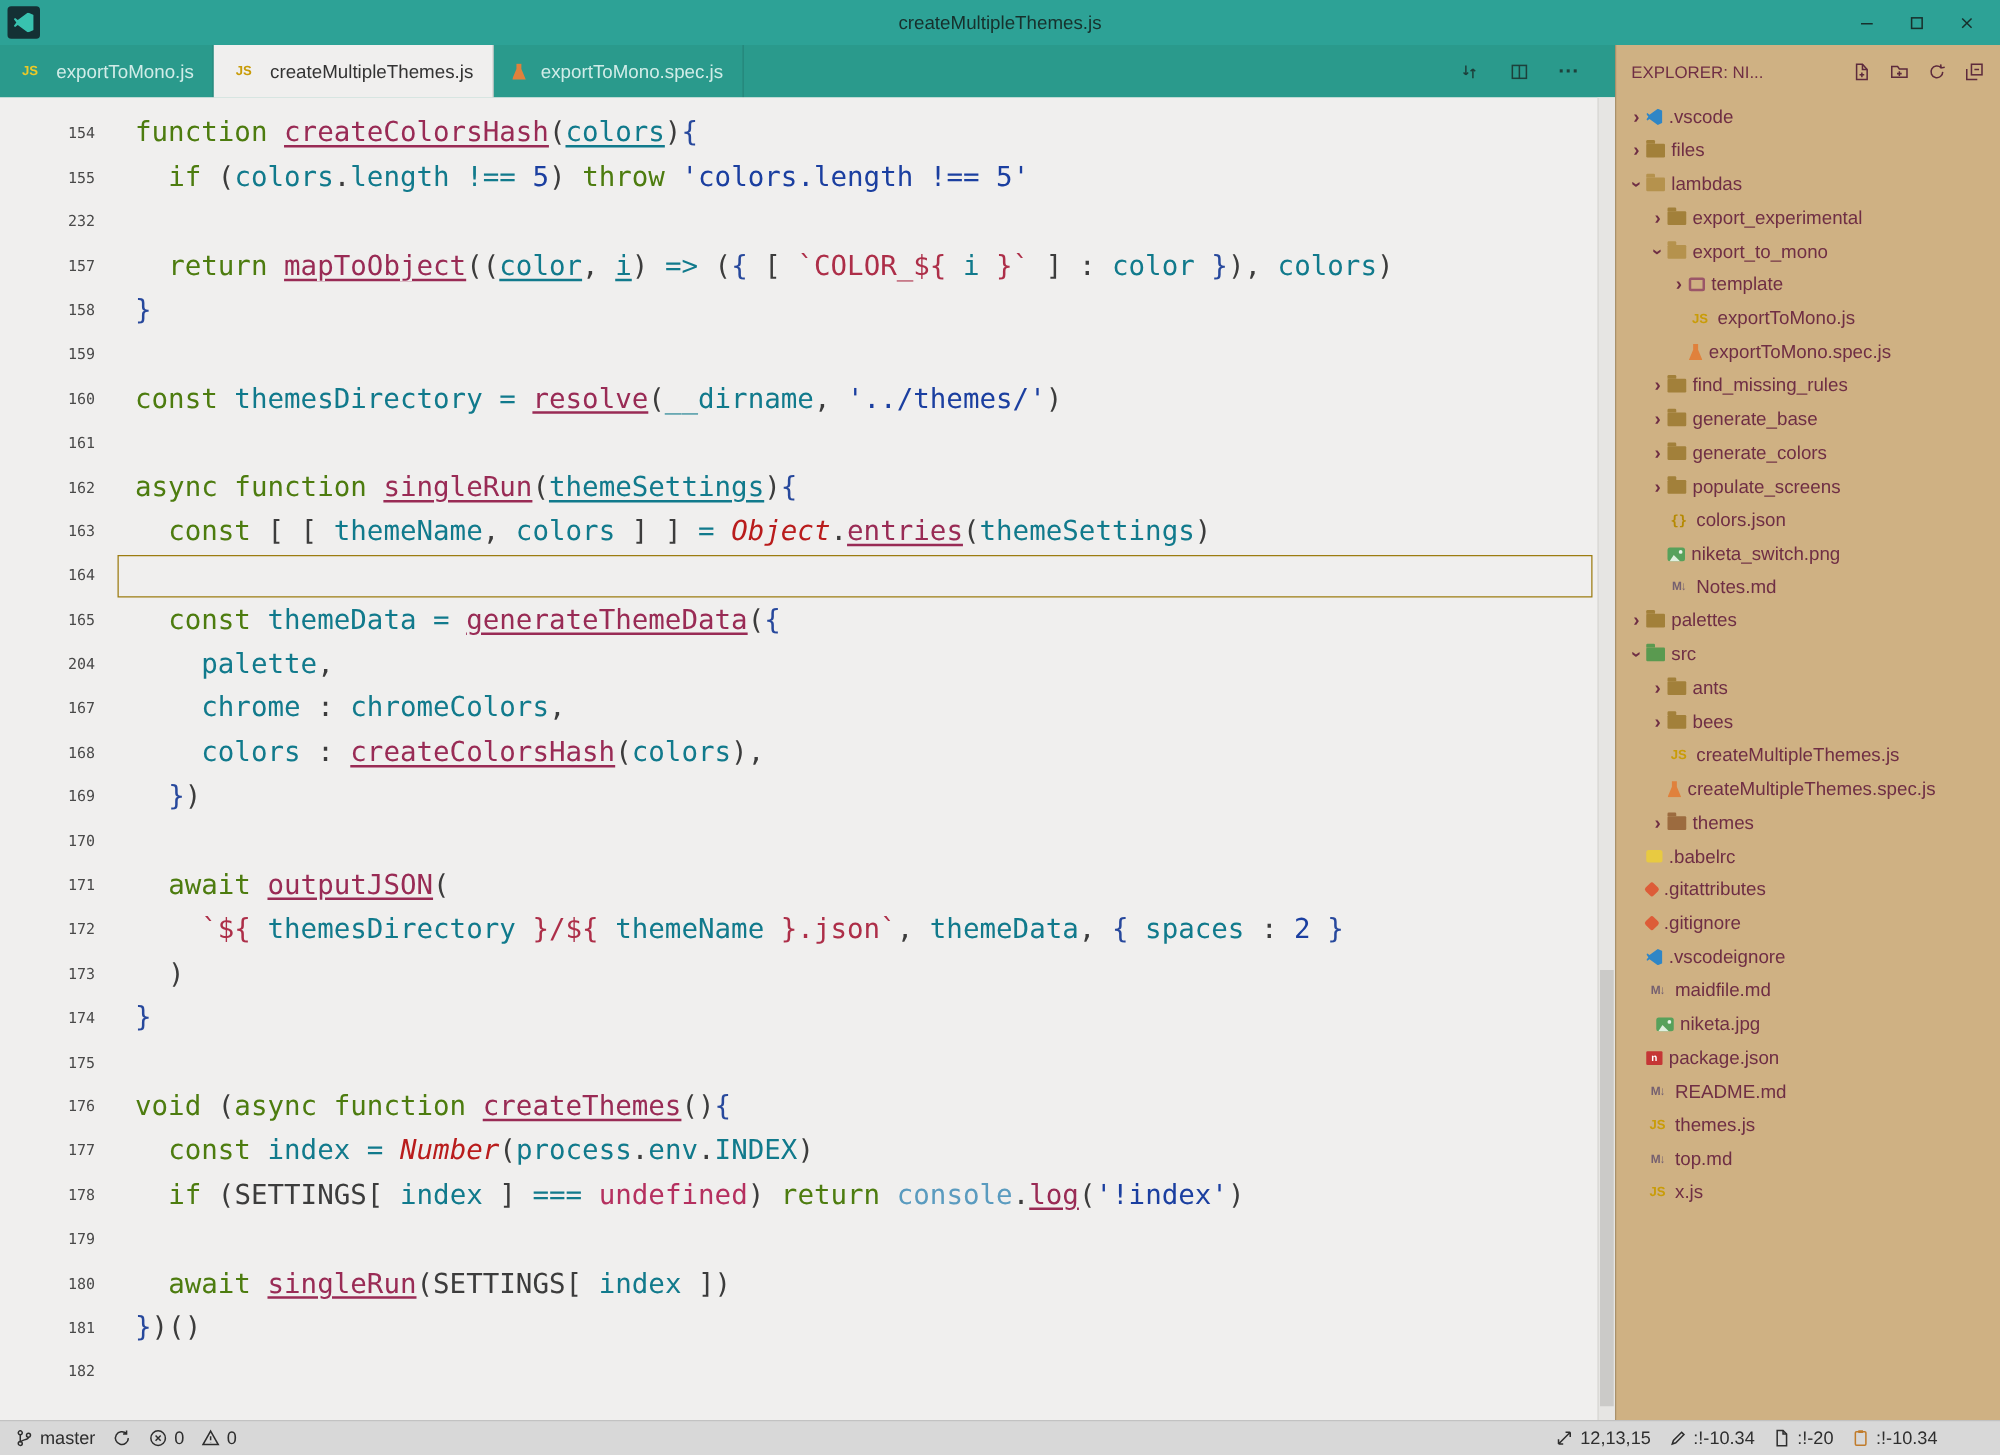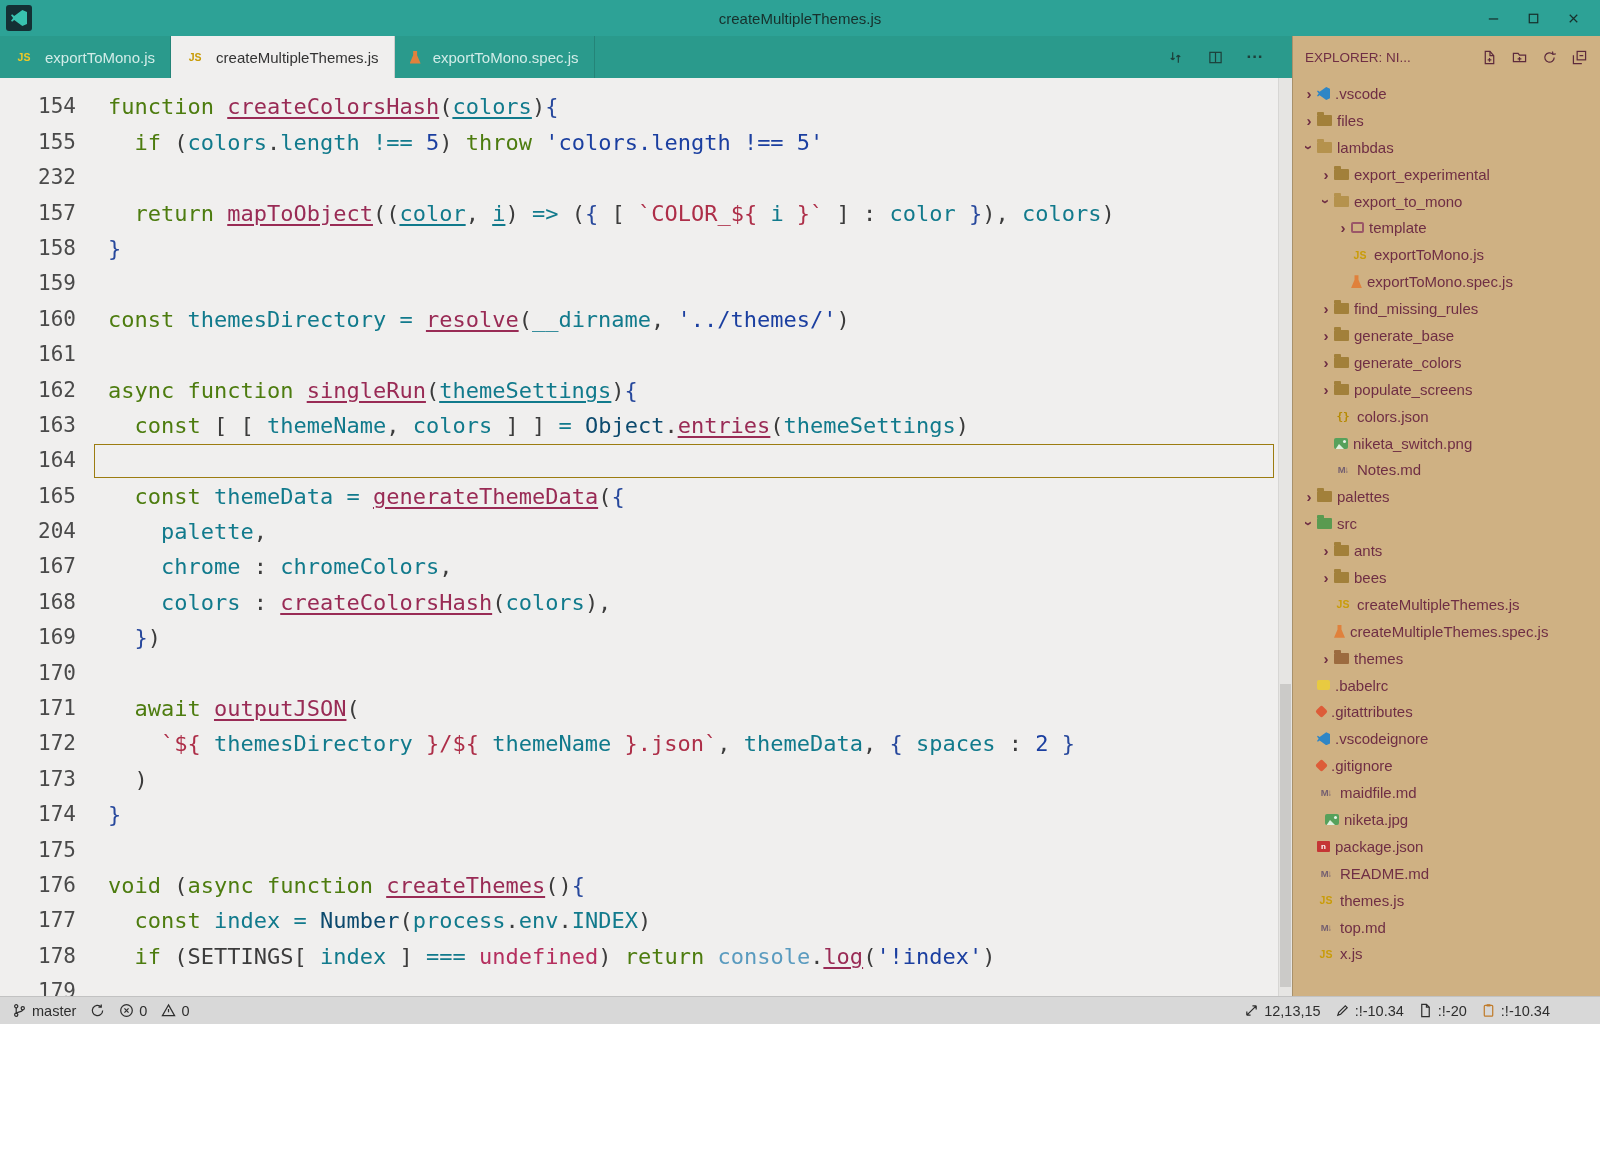--- a/index.html
+++ b/index.html
@@ -1,18 +1,18 @@
 <!DOCTYPE html>
 <html><head>
 <meta charset="utf-8">
 <style>
   * { box-sizing: border-box; }
   html,body { margin:0; padding:0; width:1600px; height:1164px; overflow:hidden;
     font-family:"Liberation Sans", sans-serif; }
-  .window { width:1600px; height:1024px; display:flex; flex-direction:column; background:#f0efee; }
+  .window { width:1600px; height:1164px; display:flex; flex-direction:column; background:#f0efee; }
 
   
   .titlebar { height:36px; flex:none; background:#2da296; display:flex; align-items:center; position:relative; color:#17302c; }
   .logo { width:26px; height:26px; margin-left:6px; background:#143034; border-radius:3px; display:flex; align-items:center; justify-content:center; }
   .logo-mark { width:16px; height:16px; background:#38c2af;
     clip-path:polygon(71% 0,100% 13%,100% 87%,71% 100%,20% 63%,7% 73%,0 67%,13% 50%,0 33%,7% 27%,20% 37%); }
   .title { position:absolute; left:0; right:0; text-align:center; font-size:15px; }
   .win-controls { margin-left:auto; display:flex; align-items:center; gap:6px; padding-right:10px; z-index:2; }
   .wbtn { width:34px; height:28px; display:flex; align-items:center; justify-content:center; color:#17302c; }
   .wbtn svg { display:block; }
@@ -29,37 +29,37 @@
   .tab.active { background:#f0efee; color:#333; }
   .tab-actions { margin-left:auto; display:flex; align-items:center; gap:22px; padding-right:28px; color:#1d403b; }
   .tab-actions .act { display:flex; align-items:center; justify-content:center; width:18px; height:18px; font-size:17px; font-weight:bold; }
 
   
   .editor-wrap { flex:1; display:flex; min-height:0; background:#f0efee; }
   .code-area { flex:1; overflow:hidden; position:relative; }
   .lines { margin-top:-24px; }
   .line { position:relative; display:flex; height:35.4px; line-height:35.4px;
     font-family:"DejaVu Sans Mono", monospace; font-size:22px; white-space:pre; }
-  .gutter { width:76px; flex:none; text-align:right; color:#4a4a4a; font-size:21px; }
+  .gutter { width:76px; flex:none; text-align:right; color:#4a4a4a; font-size:12px; }
   .code { margin-left:32px; white-space:pre; }
   .cursor-box { position:absolute; left:94px; right:4px; top:1px; bottom:1px;
     border:1.5px solid #9c7c10; pointer-events:none; }
   .vscroll { width:14px; flex:none; background:#e6e5e3; border-left:1px solid #d7d6d4; position:relative; }
   .vscroll .thumb { position:absolute; left:1px; right:1px; top:66%; height:33%; background:#cbcac8; }
 
   
   .tk-kw  { color:#4d7c0f; }
   .tk-fn  { color:#992b55; text-decoration:underline; text-decoration-thickness:1.5px; text-underline-offset:3px; }
   .tk-pv  { color:#117a8c; text-decoration:underline; text-decoration-thickness:1.5px; text-underline-offset:3px; }
   .tk-v   { color:#117a8c; }
   .tk-o   { color:#117a8c; }
   .tk-s   { color:#1b3fa0; }
   .tk-n   { color:#1b3fa0; }
   .tk-t   { color:#ad2e48; }
-  .tk-bi  { color:#0c4a6e; }
+  .tk-bi  { color:#b91c1c;font-style:italic; }
   .tk-cn  { color:#5a9bbf; }
   .tk-kw2 { color:#b5305f; }
   .tk-p   { color:#3c3c3c; }
   .tk-br  { color:#27489c; }
 
   
   .sidebar { flex:1; background:#cfb183; border-left:1px solid rgba(0,0,0,.18); display:flex; flex-direction:column; color:#6f2e44; min-height:0; }
   .sb-header { height:42px; flex:none; display:flex; align-items:center; padding:0 12px; }
   .sb-title { font-size:13.5px; white-space:nowrap; }
   .sb-actions { margin-left:auto; display:flex; align-items:center; gap:12px; }
@@ -352,27 +352,27 @@
             <span class="ic i-babel"></span>
             <span class="tlabel">.babelrc</span>
           </div>
           <div class="titem" style="padding-left: 8px;">
             <span class="chev-spacer"></span>
             <span class="ic i-git"></span>
             <span class="tlabel">.gitattributes</span>
           </div>
           <div class="titem" style="padding-left: 8px;">
             <span class="chev-spacer"></span>
+            <span class="ic i-git"></span>
+            <span class="tlabel">.gitignore</span>
+          </div>
+          <div class="titem" style="padding-left: 8px;">
+            <span class="chev-spacer"></span>
             <span class="ic i-vscode"></span>
             <span class="tlabel">.vscodeignore</span>
-          </div>
-          <div class="titem" style="padding-left: 8px;">
-            <span class="chev-spacer"></span>
-            <span class="ic i-git"></span>
-            <span class="tlabel">.gitignore</span>
           </div>
           <div class="titem" style="padding-left: 8px;">
             <span class="chev-spacer"></span>
             <span class="ic i-md">M↓</span>
             <span class="tlabel">maidfile.md</span>
           </div>
           <div class="titem" style="padding-left: 16px;">
             <span class="chev-spacer"></span>
             <span class="ic i-image"></span>
             <span class="tlabel">niketa.jpg</span>

